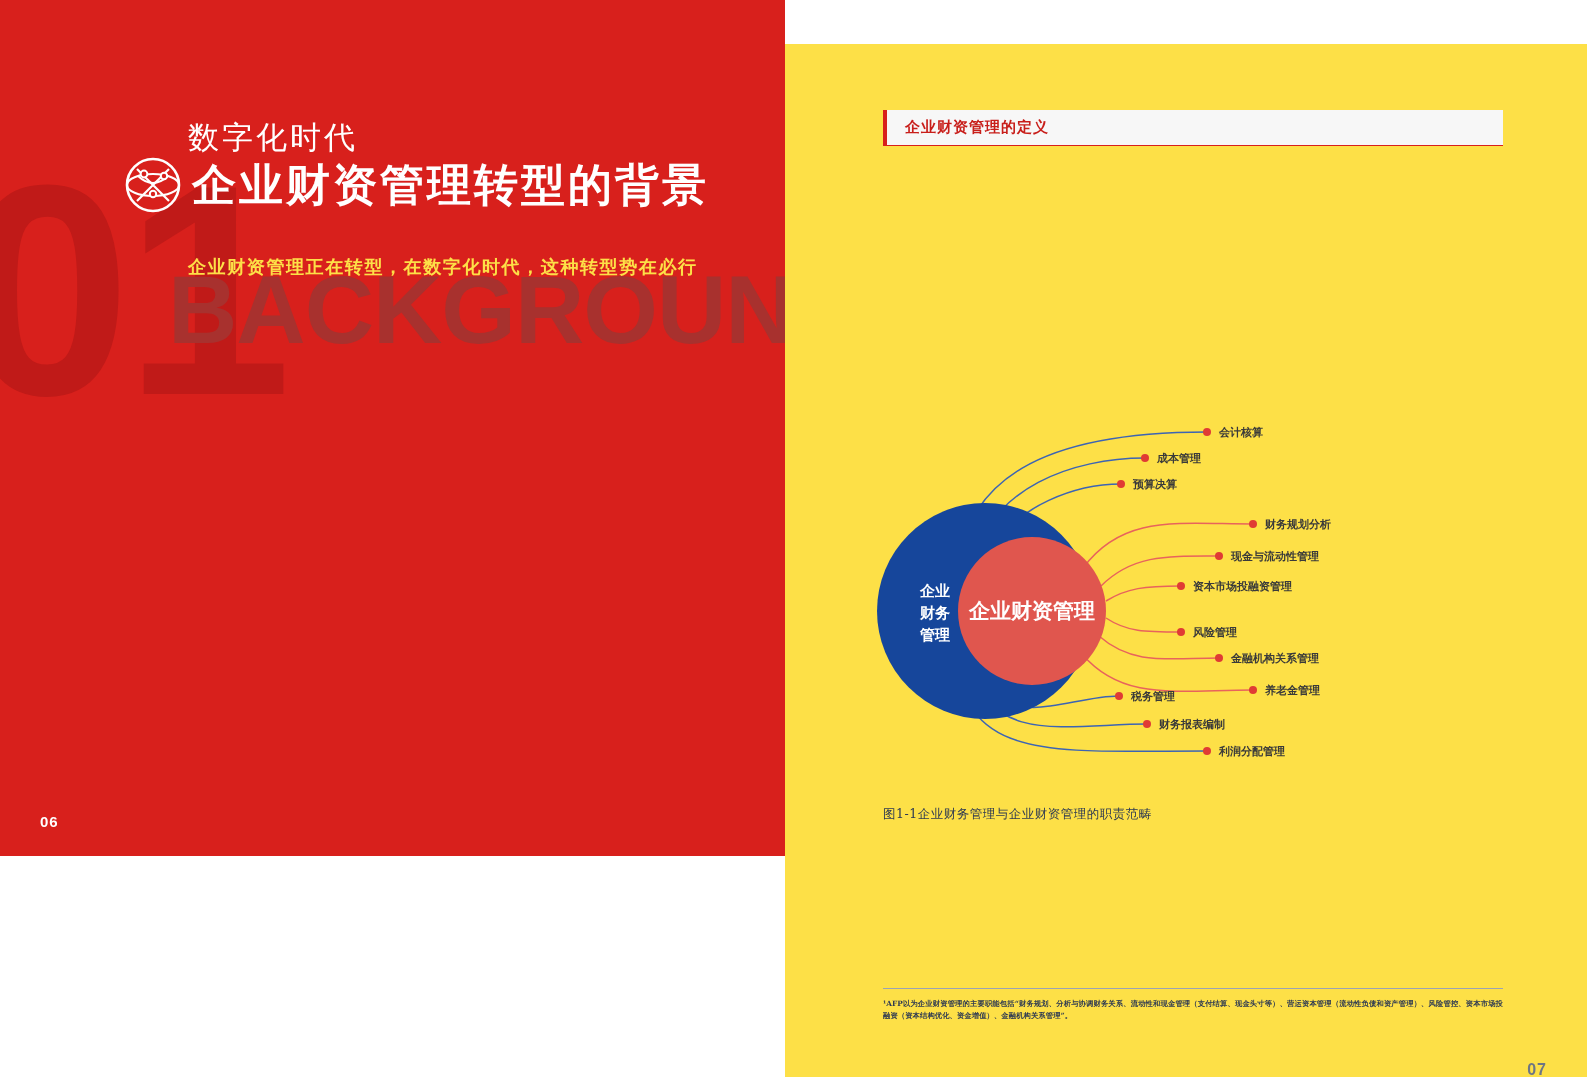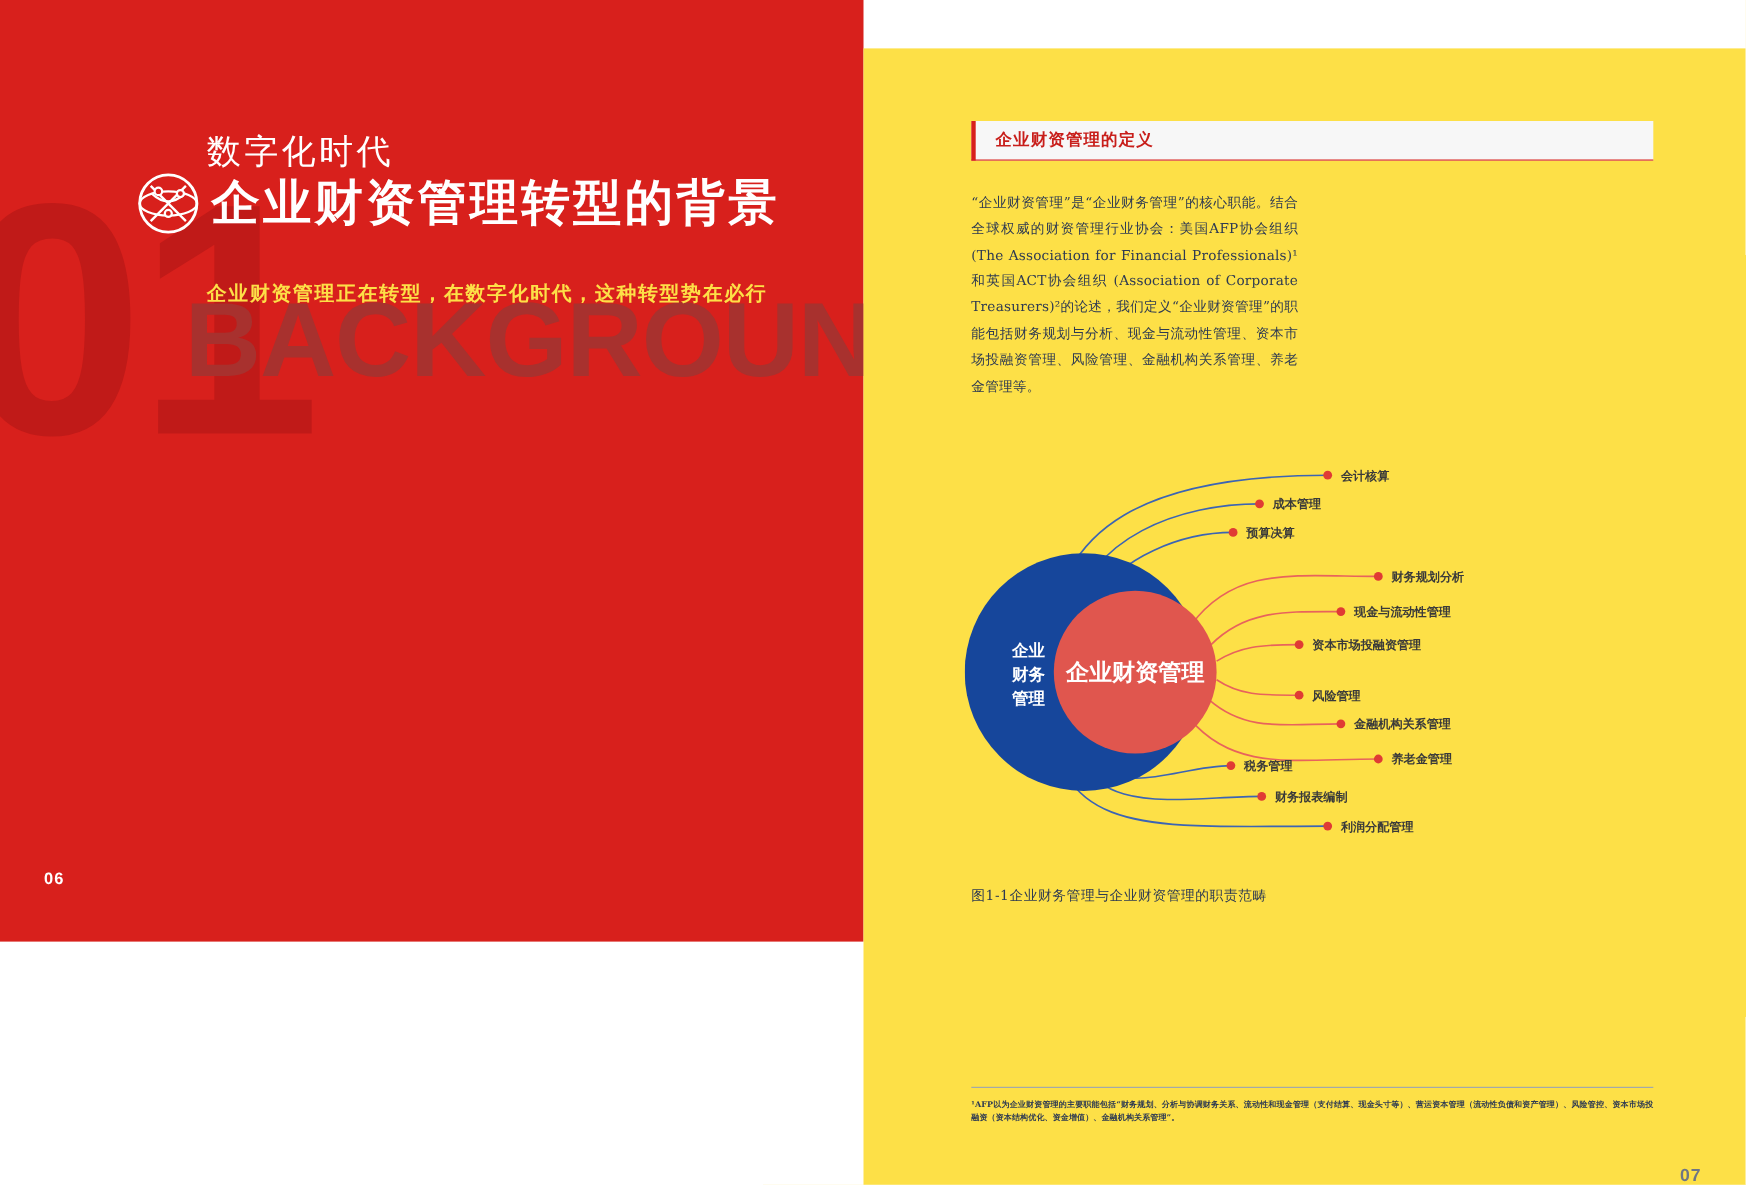--- a/index.html
+++ b/index.html
@@ -60,21 +60,21 @@
     font-family: Liberation Sans, sans-serif;
   }
   .subtitle {
     position: absolute; left: 188px; top: 222px;
     font-size: 18px; font-weight: 700; color: #fde047;
     letter-spacing: 1.6px; white-space: nowrap;
     font-family: Liberation Mono, monospace;
     margin-top: 33px;
   }
   .pgnum-left {
-    position: absolute; left: 40px; bottom: 48px;
+    position: absolute; left: 40px; bottom: 26px;
     font-family: "Liberation Sans", sans-serif;
     font-size: 15px; font-weight: 700; color: #ffffff;
     letter-spacing: 1px; z-index: 6;
   }
 
   
   .page-right {
     position: relative;
     width: 802px; height: 1077px;
     background: #fde047;
@@ -182,23 +182,20 @@
     <div class="pgnum-left">06</div>
   </div>
 
   <div class="page-right">
 
     <div class="sec-head">
       <span class="sec-head-text">企业财资管理的定义</span>
     </div>
 
     <div class="cols">
-      <div class="col">
-        <p>“企业财资管理”是“企业财务管理”的核心职能。结合全球权威的财资管理行业协会：美国AFP协会组织(The Association for Financial Professionals)¹和英国ACT协会组织 (Association of Corporate Treasurers)²的论述，我们定义“企业财资管理”的职能包括财务规划与分析、现金与流动性管理、资本市场投融资管理、风险管理、金融机构关系管理、养老金管理等。</p>
-      </div>
     </div>
 
     <div class="diagram">
       <svg width="640" height="400" viewBox="0 0 640 400">
 
         <g fill="none" stroke="#3C64B4" stroke-width="1.5">
           <path d="M78 195 C80 80 170 36 330 36"></path>
           <path d="M98 167 C112 92 196 62 268 62"></path>
           <path d="M122 147 C140 112 196 88 244 88"></path>
         </g>

